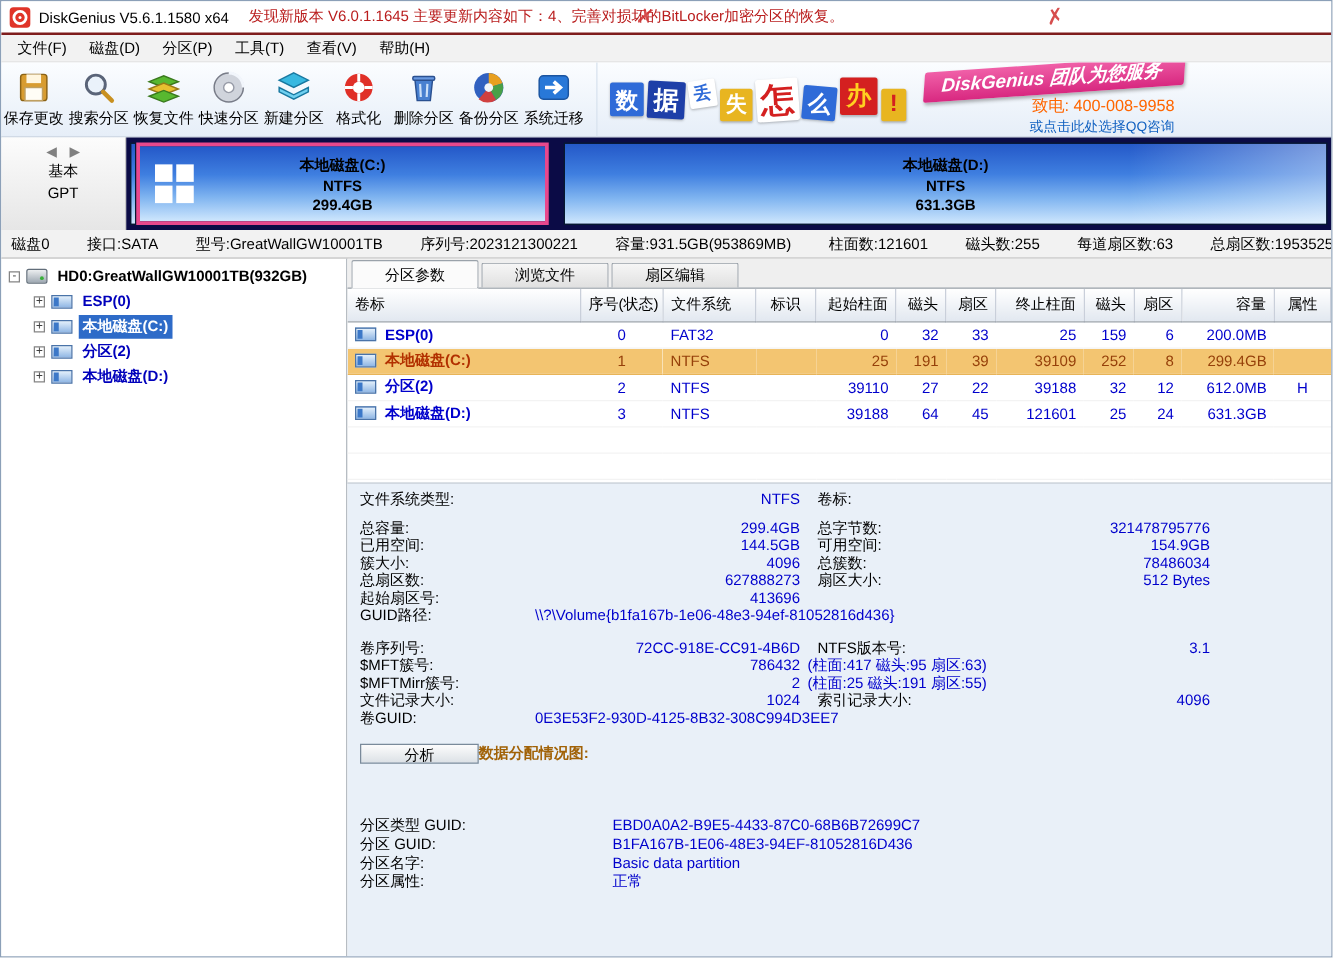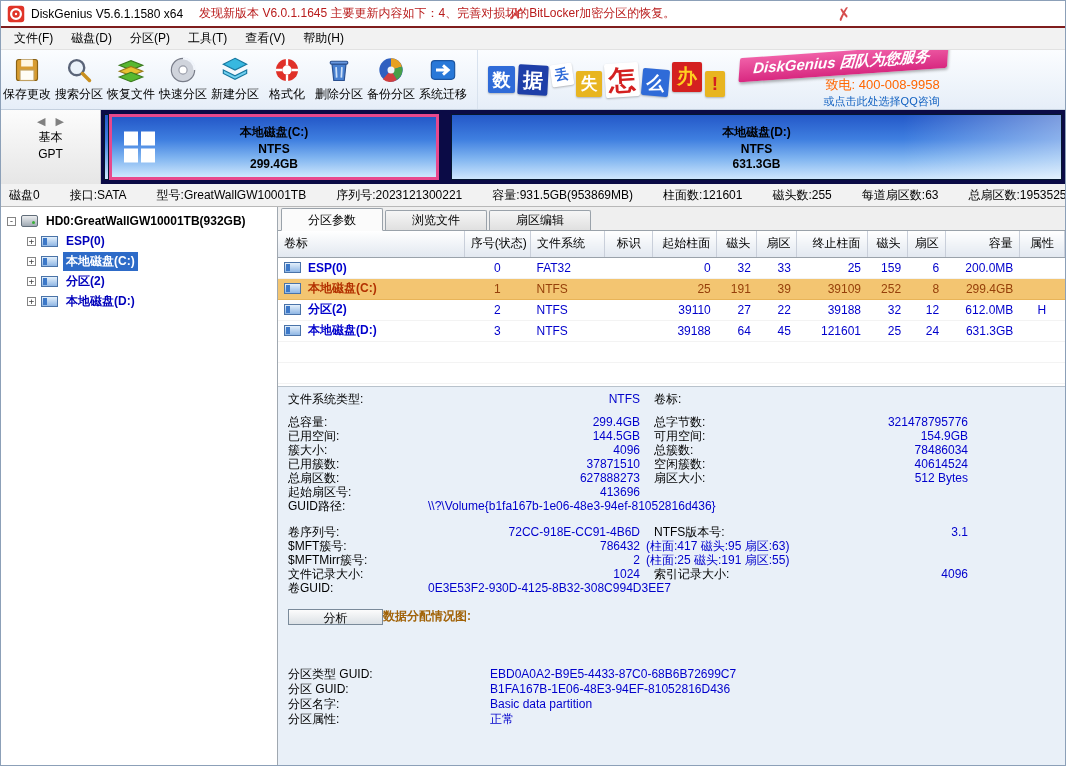--- a/index.html
+++ b/index.html
@@ -462,27 +462,20 @@
           <span class="val v2">154.9GB</span>
         </div>
         <div class="drow">
           <span class="lab c1">簇大小:</span>
           <span class="val v1">4096</span>
           <span class="gap"></span>
           <span class="lab c2">总簇数:</span>
           <span class="val v2">78486034</span>
         </div>
         <div class="drow">
-          <span class="lab c1">已用簇数:</span>
-          <span class="val v1">37871510</span>
-          <span class="gap"></span>
-          <span class="lab c2">空闲簇数:</span>
-          <span class="val v2">40614524</span>
-        </div>
-        <div class="drow">
           <span class="lab c1">总扇区数:</span>
           <span class="val v1">627888273</span>
           <span class="gap"></span>
           <span class="lab c2">扇区大小:</span>
           <span class="val v2">512 Bytes</span>
         </div>
         <div class="drow">
           <span class="lab c1">起始扇区号:</span>
           <span class="val v1">413696</span>
         </div>

